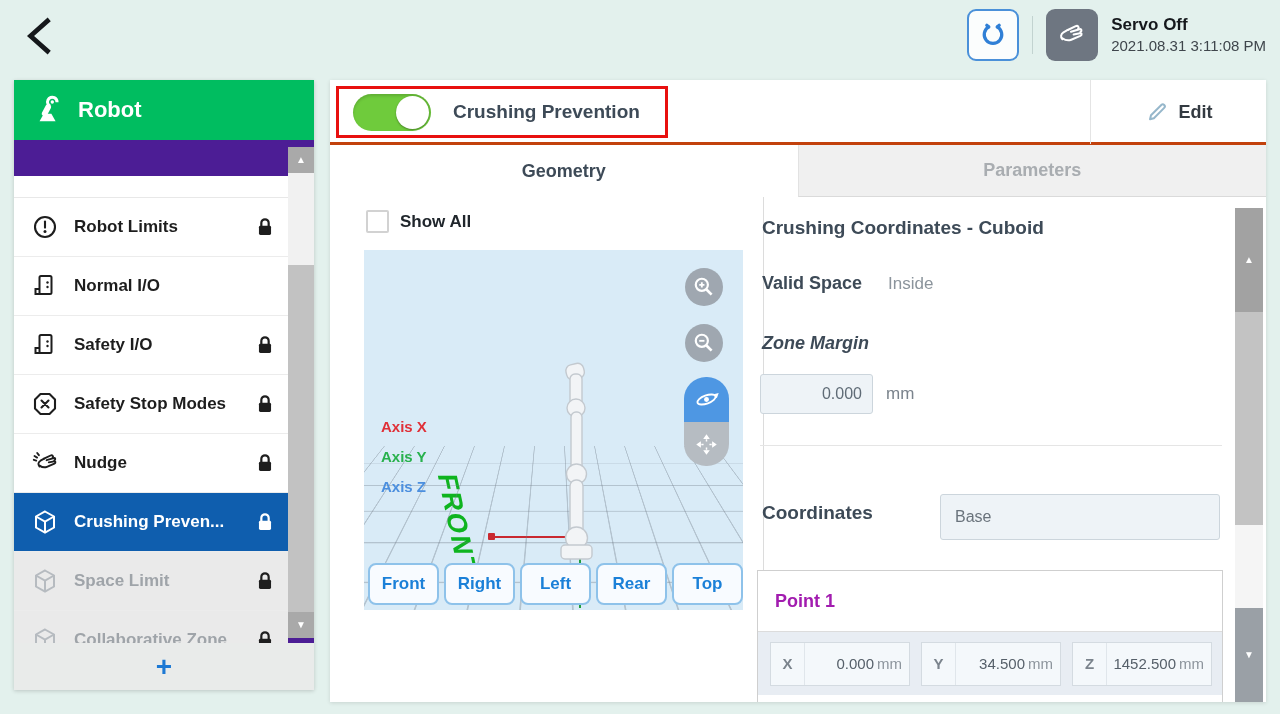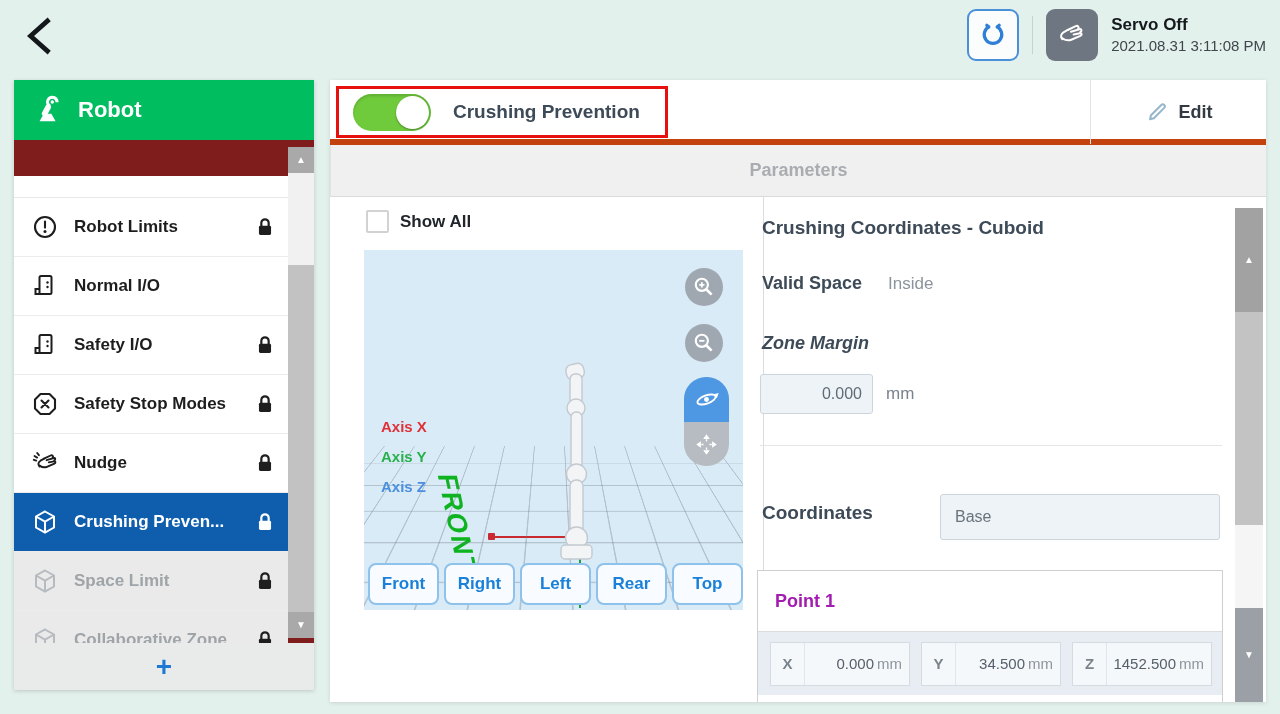--- a/index.html
+++ b/index.html
@@ -21,21 +21,21 @@
     background:#fbfdfd; display:flex; align-items:center; justify-content:center; }
   .tb-divider { width:1px; height:38px; background:#c2d3d0; }
   .servo-tile { width:52px; height:52px; border-radius:9px; background:#6e7681;
     display:flex; align-items:center; justify-content:center; }
   .servo-text { line-height:1.3; }
   .servo-status { font-weight:bold; font-size:17px; color:#15181c; }
   .servo-time { font-size:15px; color:#3f464c; }
 
   
   .sidebar { position:absolute; left:14px; top:80px; width:300px; height:610px;
-    background:#7f1d1d; box-shadow:0 1px 4px rgba(0,0,0,.18); }
+    background:#4c1d95; box-shadow:0 1px 4px rgba(0,0,0,.18); }
   .sb-header { height:60px; background:#00bd60; color:#fff; display:flex;
     align-items:center; gap:12px; padding-left:18px; font-size:22px; font-weight:bold; }
   .sb-list { position:absolute; top:60px; bottom:47px; left:0; right:26px; overflow:hidden; background:#fff;margin-top:36px; }
   .sb-sliver { height:22px; border-bottom:1px solid #e8e8e8; }
   .sb-item { height:59px; border-bottom:1px solid #ececec; display:flex;
     align-items:center; padding:0 12px 0 17px; cursor:pointer; background:#fff; }
   .sb-item .icon { width:28px; height:28px; margin-right:15px; color:#1d1d1d; flex:none; }
   .sb-item .label { font-size:17px; font-weight:bold; color:#1d1d1d;
     white-space:nowrap; overflow:hidden; flex:1; }
   .sb-item .lock { width:22px; height:22px; color:#1e1e1e; flex:none; margin-left:4px; }
@@ -50,21 +50,21 @@
   .sb-thumb{ height:347px; background:#c2c2c2; }
   .sb-down { height:26px; background:#a9a9a9; display:flex; align-items:center; justify-content:center; }
   .scroll-arrow { color:#fff; font-size:10px; line-height:1; }
   .sb-plus { position:absolute; bottom:0; left:0; right:0; height:47px; background:#e9ebea;
     display:flex; align-items:center; justify-content:center;
     font-size:28px; font-weight:bold; color:#1d79d4; cursor:pointer; }
 
   
   .mainpanel { position:absolute; left:330px; top:80px; width:936px; height:622px;
     background:#fff; overflow:hidden; box-shadow:0 1px 4px rgba(0,0,0,.12); }
-  .m-header { position:relative; height:65px; border-bottom:6px solid #c2410c; }
+  .m-header { position:relative; height:65px; border-bottom:3px solid #c2410c; }
   .red-box { position:absolute; left:6px; top:6px; width:332px; height:52px;
     border:3px solid #e8100f; display:flex; align-items:center; gap:22px; padding-left:14px; }
   .toggle { width:78px; height:37px; border-radius:19px; background:#6fcb3c; position:relative;
     box-shadow:inset 0 2px 3px rgba(0,0,0,.15); cursor:pointer; flex:none; }
   .knob { position:absolute; right:2px; top:2px; width:33px; height:33px; border-radius:50%;
     background:#fff; box-shadow:0 1px 2px rgba(0,0,0,.35); }
   .toggle-label { font-size:19px; font-weight:bold; color:#3d4a57; white-space:nowrap; }
   .edit-btn { position:absolute; right:0; top:0; width:176px; height:64px;
     border-left:1px solid #e4e4e4; display:flex; align-items:center; justify-content:center;
     gap:10px; font-size:18px; font-weight:bold; color:#333a41; cursor:pointer; }
@@ -387,20 +387,23 @@
             <g fill="none" stroke="#96b7cb" stroke-width="2" stroke-linejoin="round">
               <path d="M5 19.3l1-4L16.3 5a2.05 2.05 0 0 1 2.9 2.9L8.9 18.2l-3.9 1.1z"></path>
             </g>
           </svg>
       </span>
       <span>Edit</span>
     </div>
   </div>
 
   <div class="tabs">
+    <div class="tab active">
+      <span>Geometry</span>
+    </div>
     <div class="tab inactive">
       <span>Parameters</span>
     </div>
   </div>
 
   <div class="content">
 
     <div class="left-col">
       <div class="showall">
         <div class="checkbox"></div>

